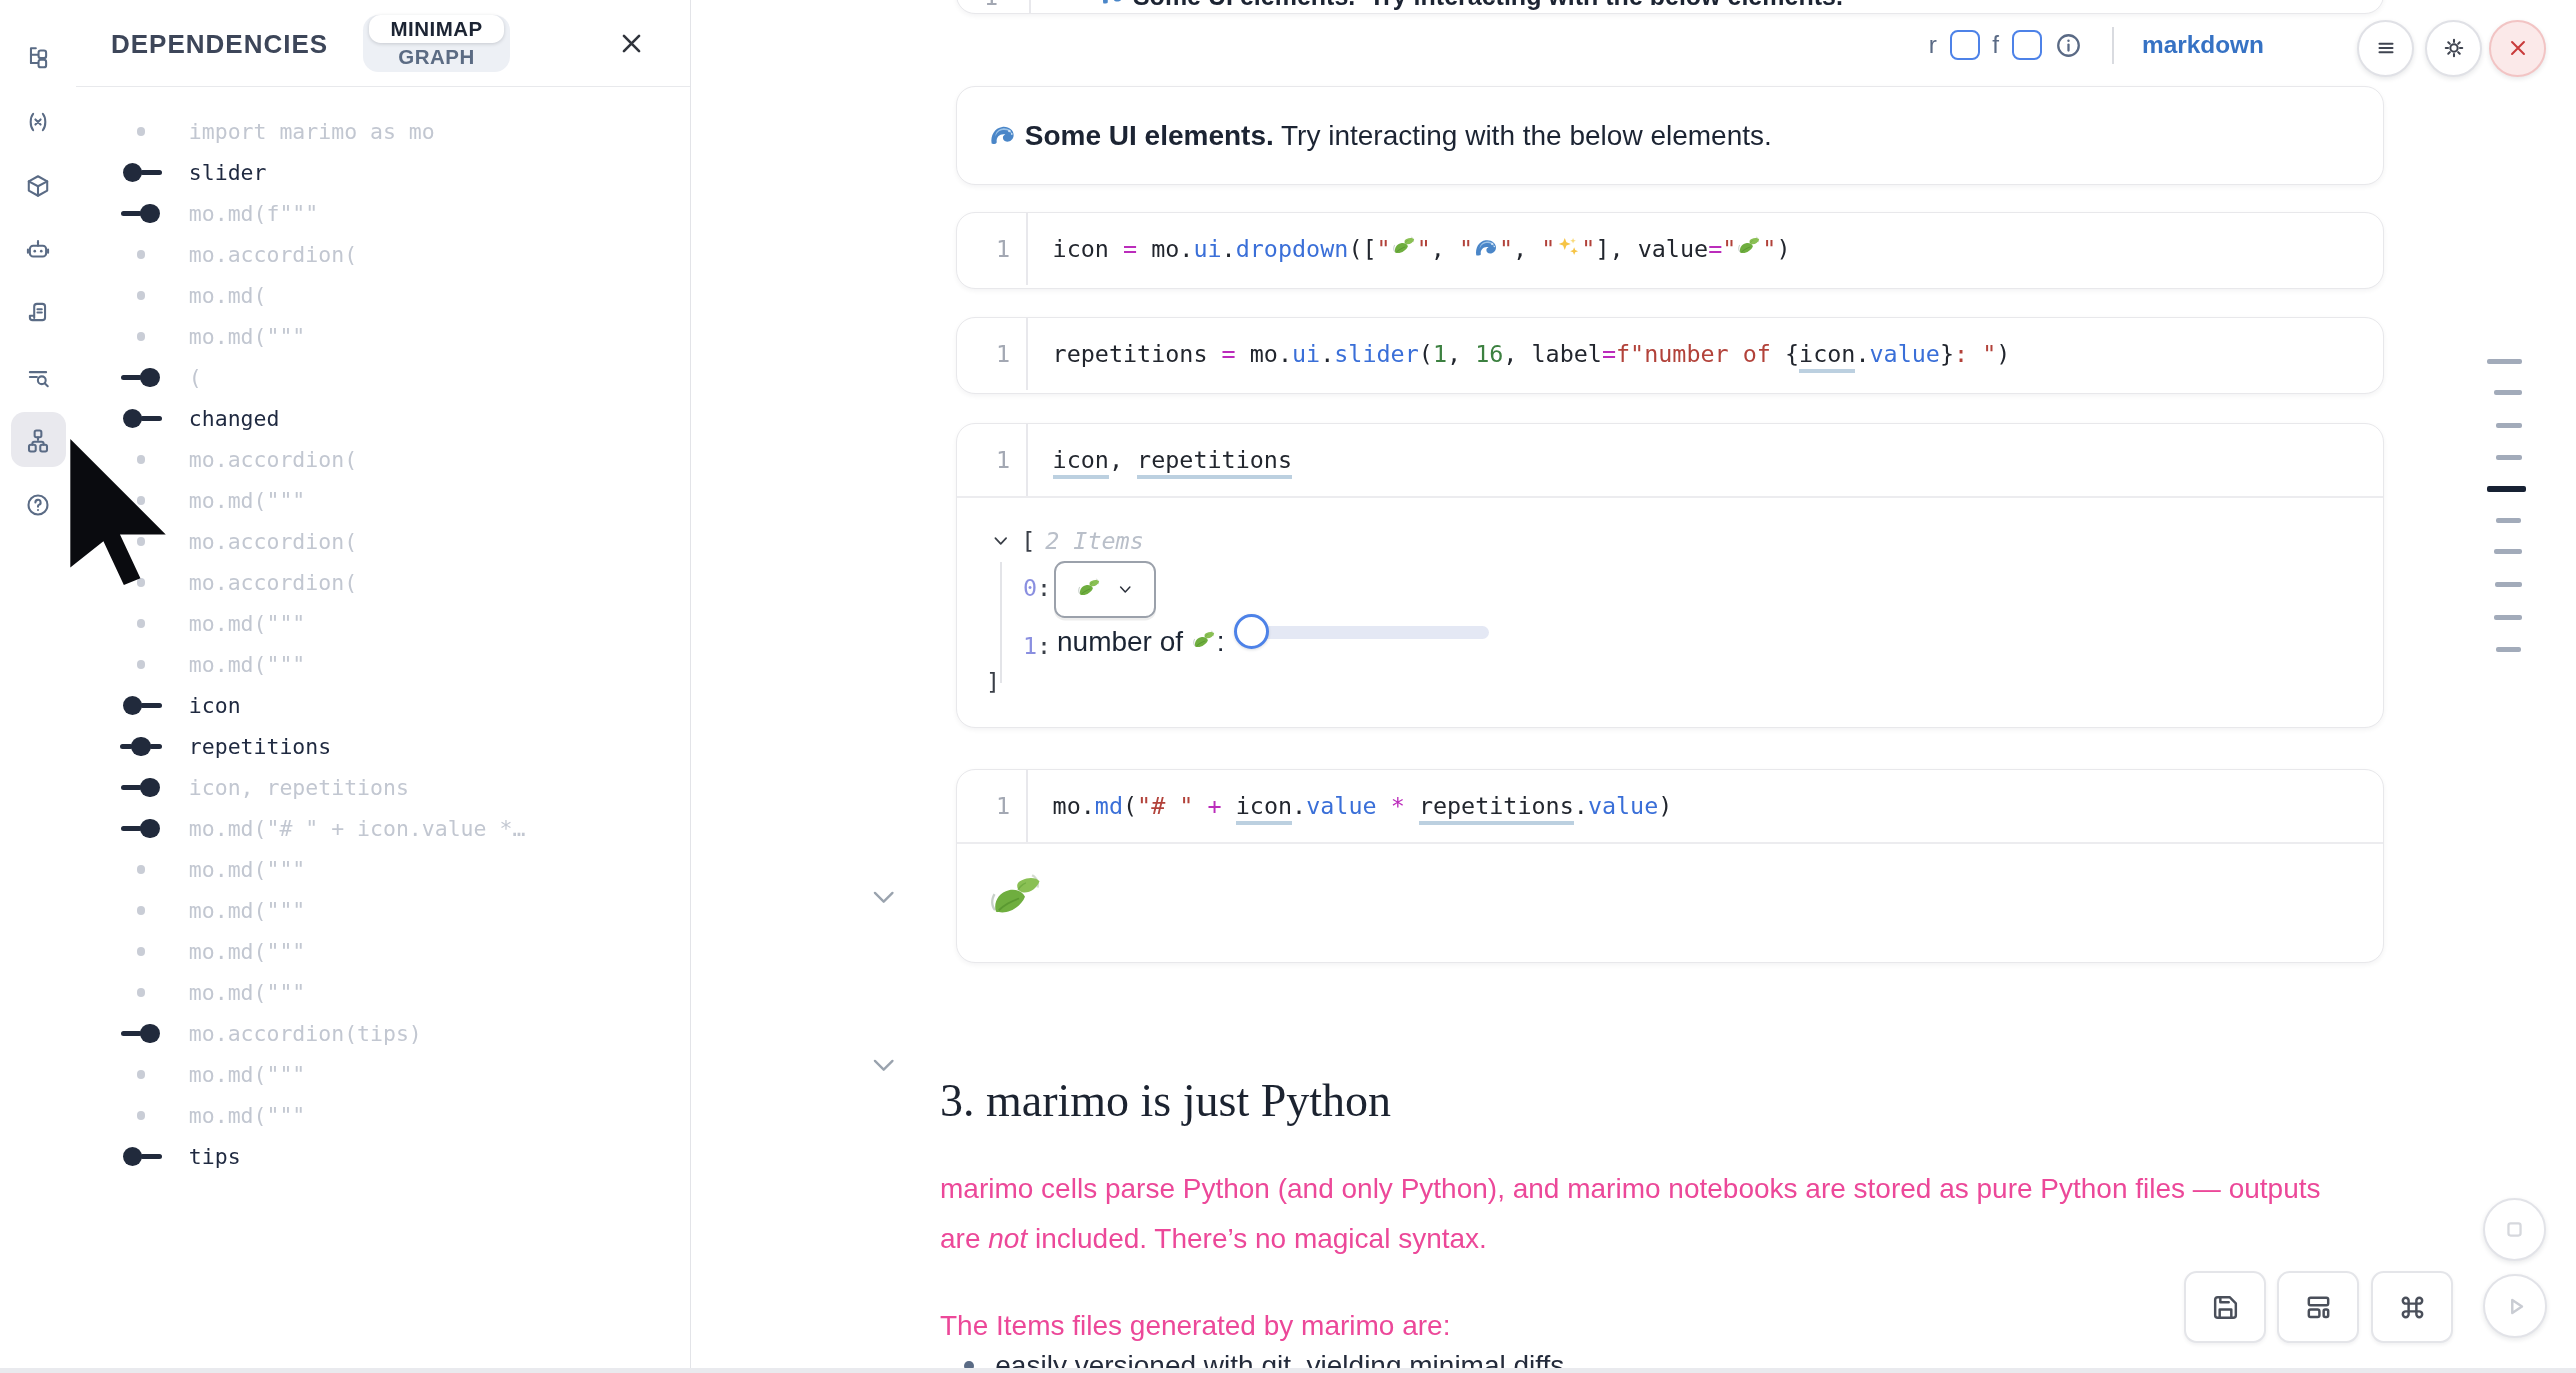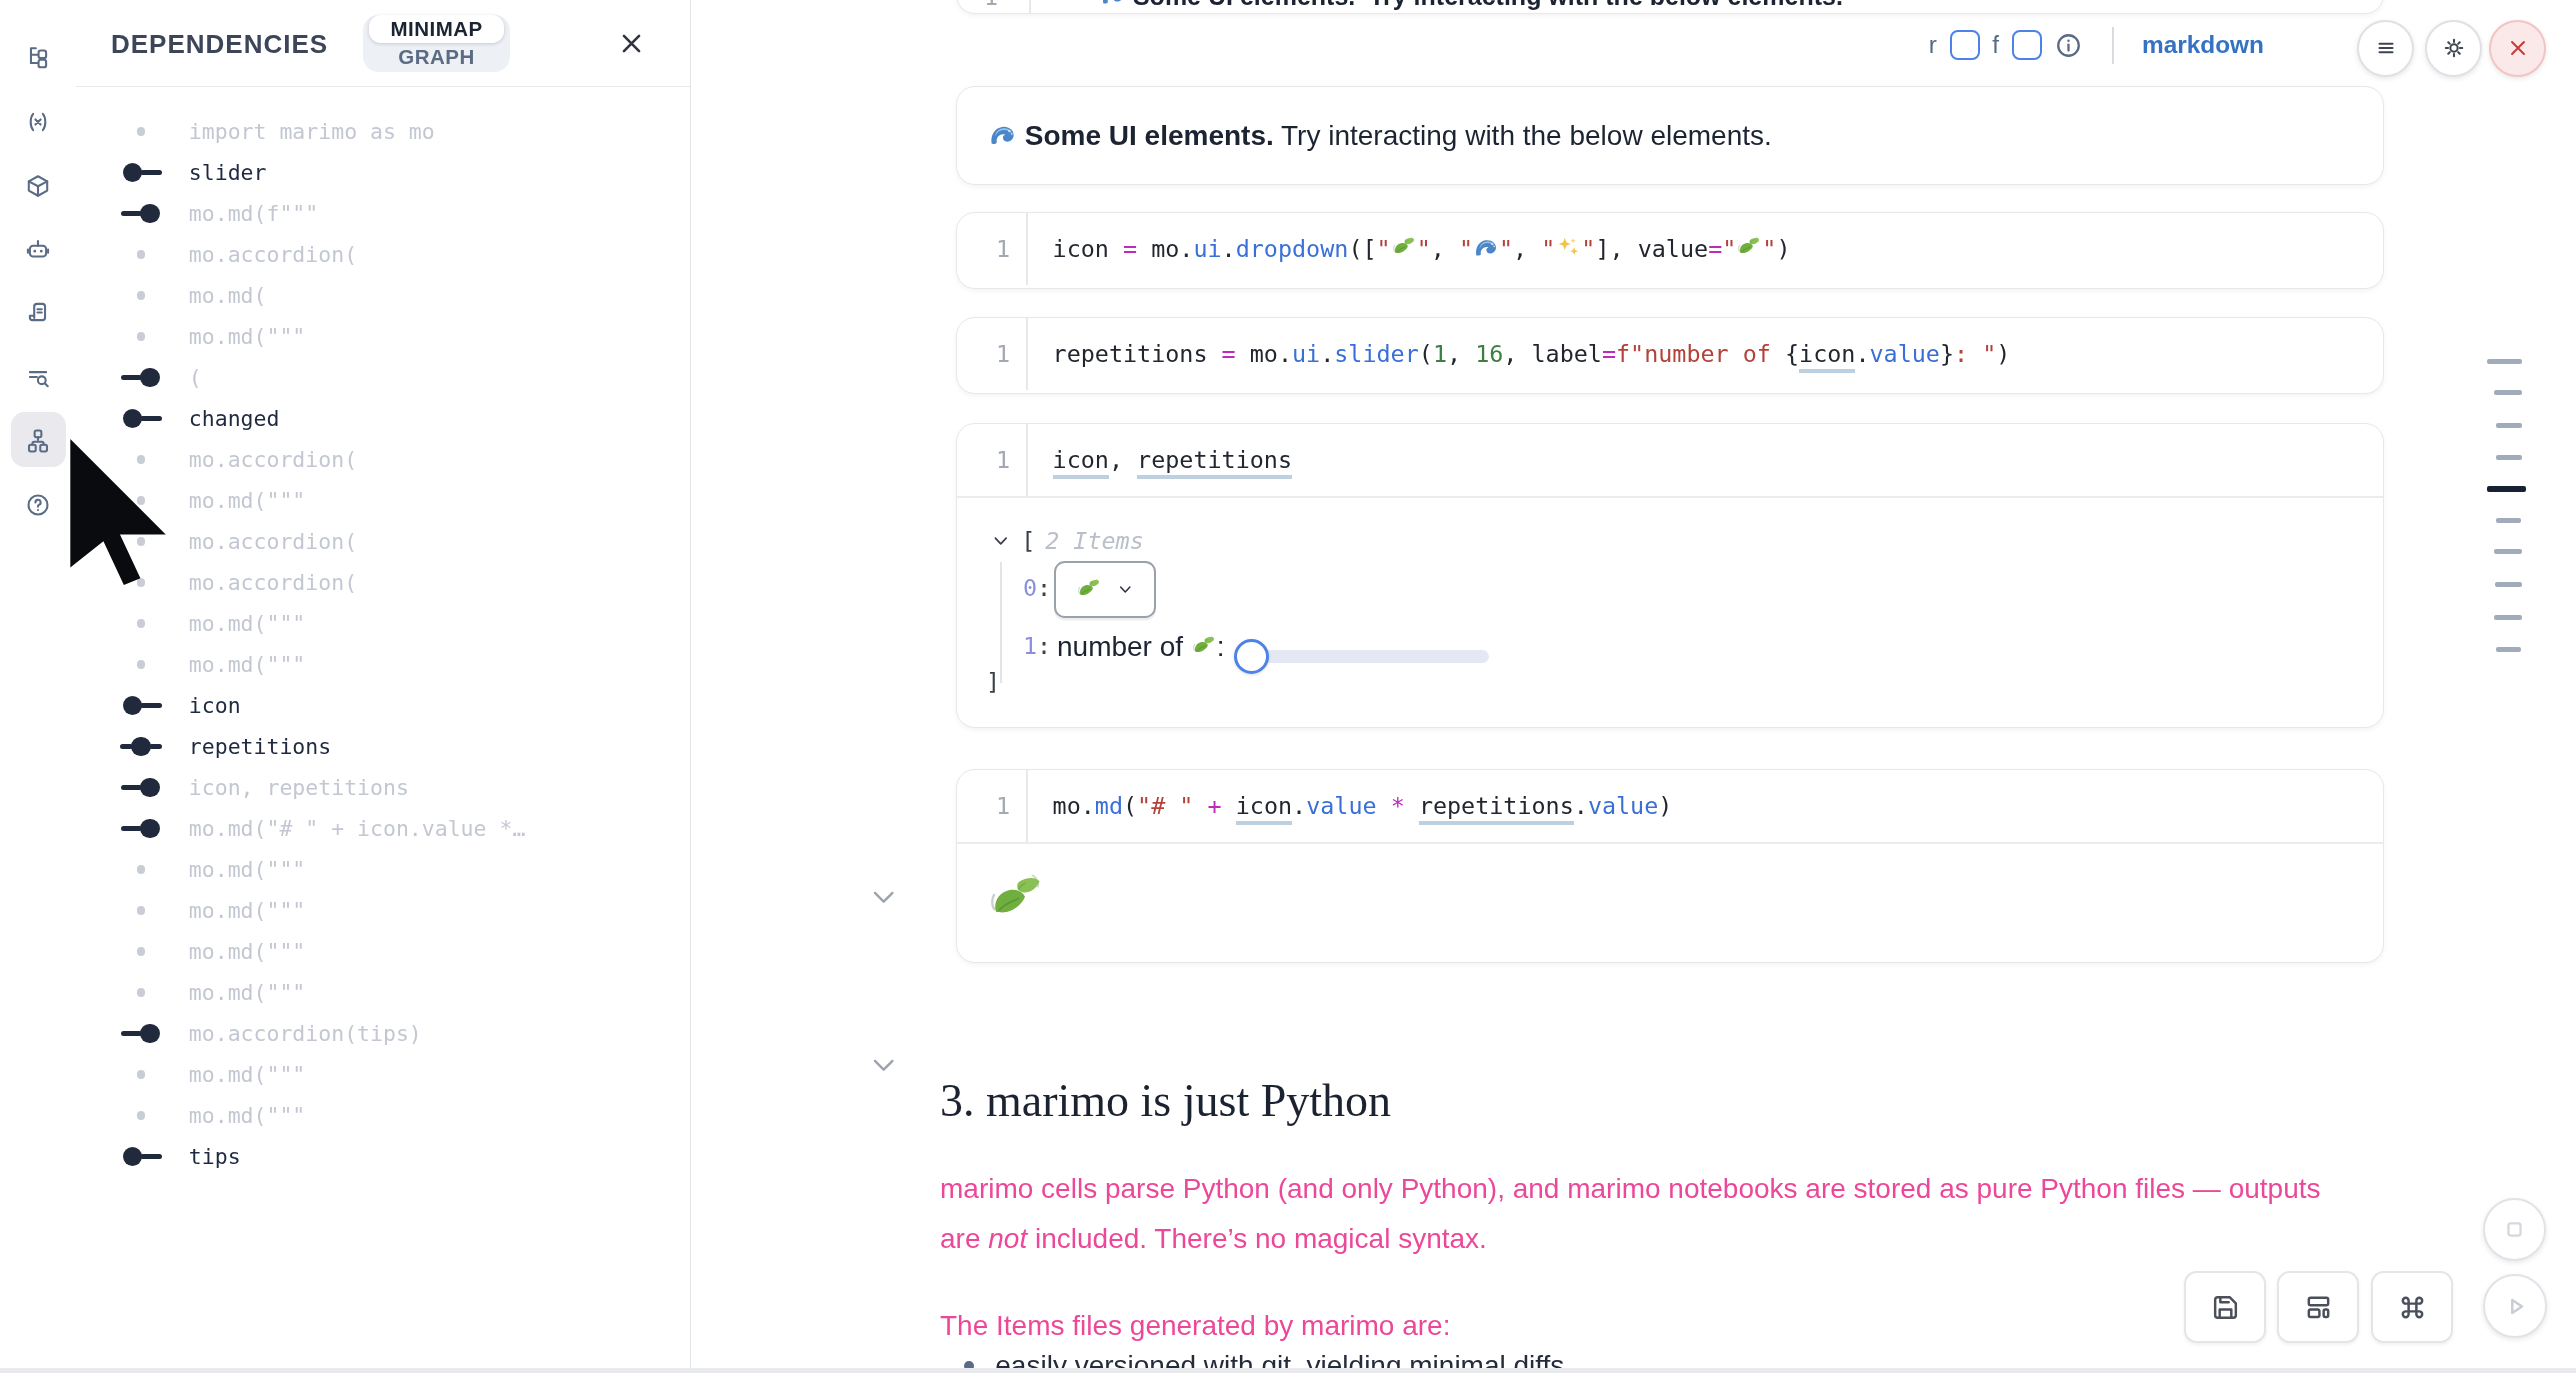--- a/index.html
+++ b/index.html
@@ -81,21 +81,21 @@
   #tree-r1 .chev{width:21.5px;height:21.5px;color:#3a3f48;cursor:pointer;display:flex;}
   #tree-r1 .chev svg{width:21.5px;height:21.5px;}
   #tree-count{font-style:italic;color:#b9bfc9;}
   #tree-guide{position:absolute;left:43px;top:64px;height:121px;width:2px;background:#e3e4e8;}
   .t-index{position:absolute;left:66px;font-family:"DejaVu Sans Mono",monospace;}
   #dd-box{position:absolute;left:97px;top:63px;width:98px;height:53px;border:2px solid #9ba1ab;border-radius:10.7px;
           background:#fff;box-shadow:0 2.4px 0 rgba(0,0,0,.07);display:flex;align-items:center;
           justify-content:center;gap:13.7px;cursor:pointer;}
   #dd-box .chev{width:18.5px;height:18.5px;color:#2a2f3a;display:flex;}
   #dd-box .chev svg{width:18.5px;height:18.5px;}
-  #slider-row{position:absolute;left:100px;top:128px;height:37px;display:flex;align-items:flex-end;}
+  #slider-row{position:absolute;left:100px;top:128px;height:37px;display:flex;align-items:flex-start;}
   #slider-label{font-family:"Liberation Sans",sans-serif;font-size:28px;color:#1b2433;white-space:pre;}
   #slider-track{position:relative;width:253px;height:12.7px;background:#e4e8f4;border-radius:6.8px;margin-left:11.7px;}
   #slider-knob{position:absolute;left:-2px;top:-11.7px;width:29px;height:29px;border:3.4px solid #4d82e8;
                border-radius:50%;background:#fff;box-shadow:0 1px 2.9px rgba(20,25,40,.15);cursor:pointer;}
   #tree-close{position:absolute;left:29px;top:170px;}
   
   #leaf-out{position:relative;height:117px;}
   #leaf-out .ic{position:absolute;left:29px;top:27px;}
   
   .margin-chev{position:absolute;left:872px;width:23.4px;height:15.6px;color:#9aa3ae;cursor:pointer;}

